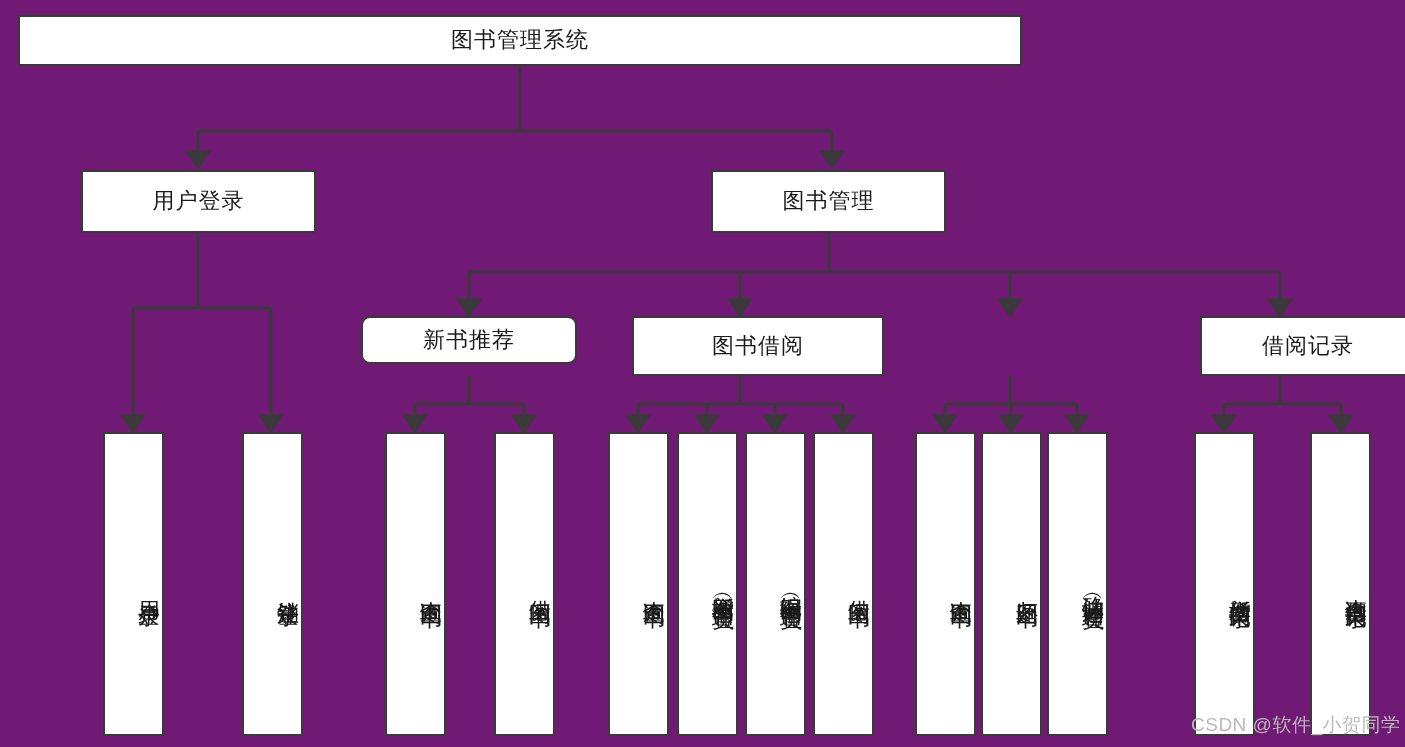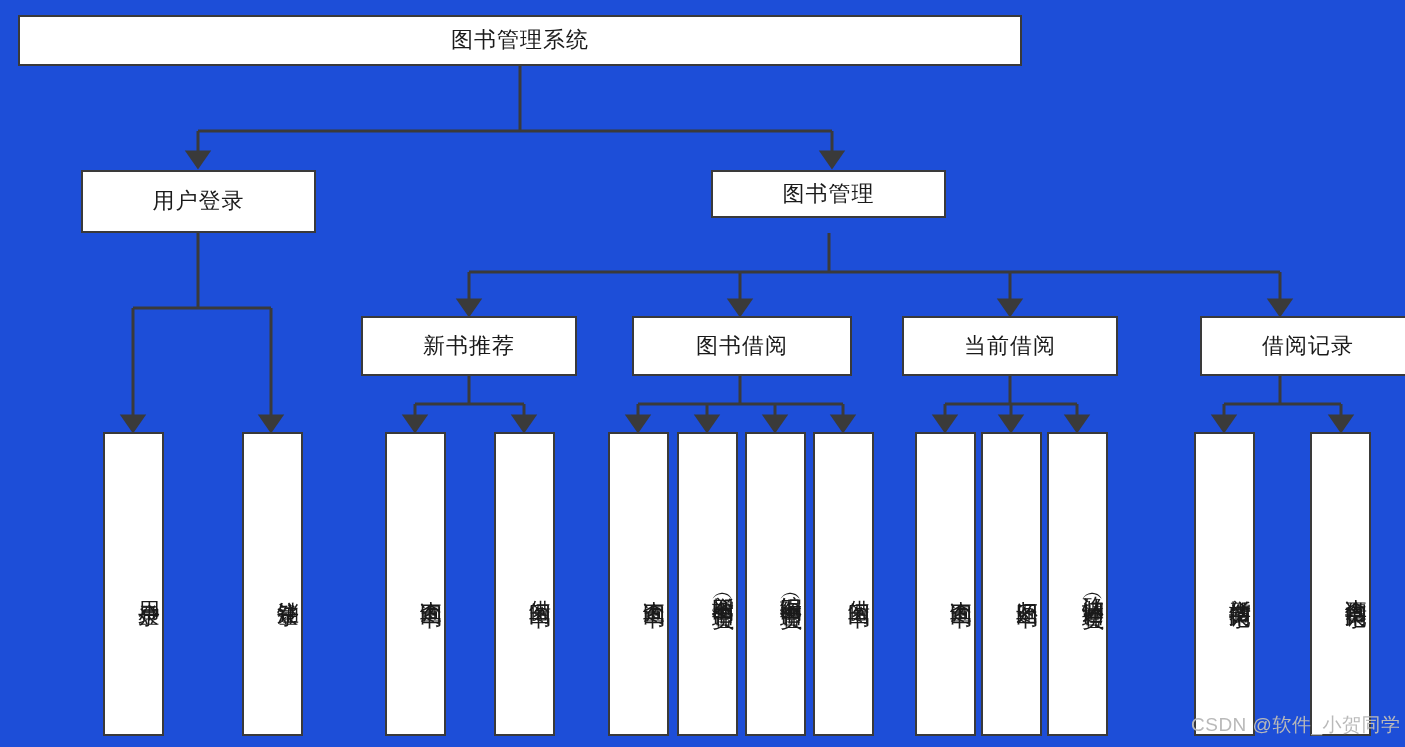--- a/index.html
+++ b/index.html
@@ -7,21 +7,21 @@
     padding: 0;
     background: #ffffff;
   }
   body {
     font-family: "Liberation Sans", "DejaVu Sans", sans-serif;
   }
   #stage {
     position: relative;
     width: 1405px;
     height: 747px;
-    background: #1d4ed8;
+    background: #701a75;
     overflow: hidden;
   }
   svg.wires {
     position: absolute;
     left: 0;
     top: 0;
     width: 1405px;
     height: 747px;
     pointer-events: none;
   }
@@ -117,27 +117,26 @@
       <path d="M1224,404 L1224,424" marker-end="url(#arrow)"></path>
       <path d="M1341,404 L1341,424" marker-end="url(#arrow)"></path>
 
     </g>
   </svg>
 
   <div class="node horiz" style="left:18px; top:15px; width:1004px; height:51px;">图书管理系统</div>
 
   <div class="node horiz" style="left:81px; top:170px; width:235px; height:63px;">用户登录</div>
 
-  <div class="node horiz" style="left:711px; top:170px; width:235px; height:48px;">图书管理</div>
+  <div class="node horiz" style="left:711px; top:170px; width:235px; height:63px;">图书管理</div>
 
-  <div class="node horiz" style="left:361px; top:316px; width:216px; height:60px;">新书推荐</div>
+  <div class="node horiz" style="left:361px; top:316px; width:216px; height:48px;border-radius:9px;">新书推荐</div>
 
-  <div class="node horiz" style="left:632px; top:316px; width:220px; height:60px;">图书借阅</div>
+  <div class="node horiz" style="left:632px; top:316px; width:252px; height:60px;">图书借阅</div>
 
-  <div class="node horiz" style="left:902px; top:316px; width:216px; height:60px;">当前借阅</div>
 
   <div class="node horiz" style="left:1172px; top:316px; width:216px; height:60px;margin-left:28px;">借阅记录</div>
 
   <div class="node vert" style="left:103px; top:432px; width:61px; height:304px;">
     <span class="vtext">用户登录</span>
   </div>
   <div class="node vert" style="left:242px; top:432px; width:61px; height:304px;">
     <span class="vtext">注销登录</span>
   </div>
 

